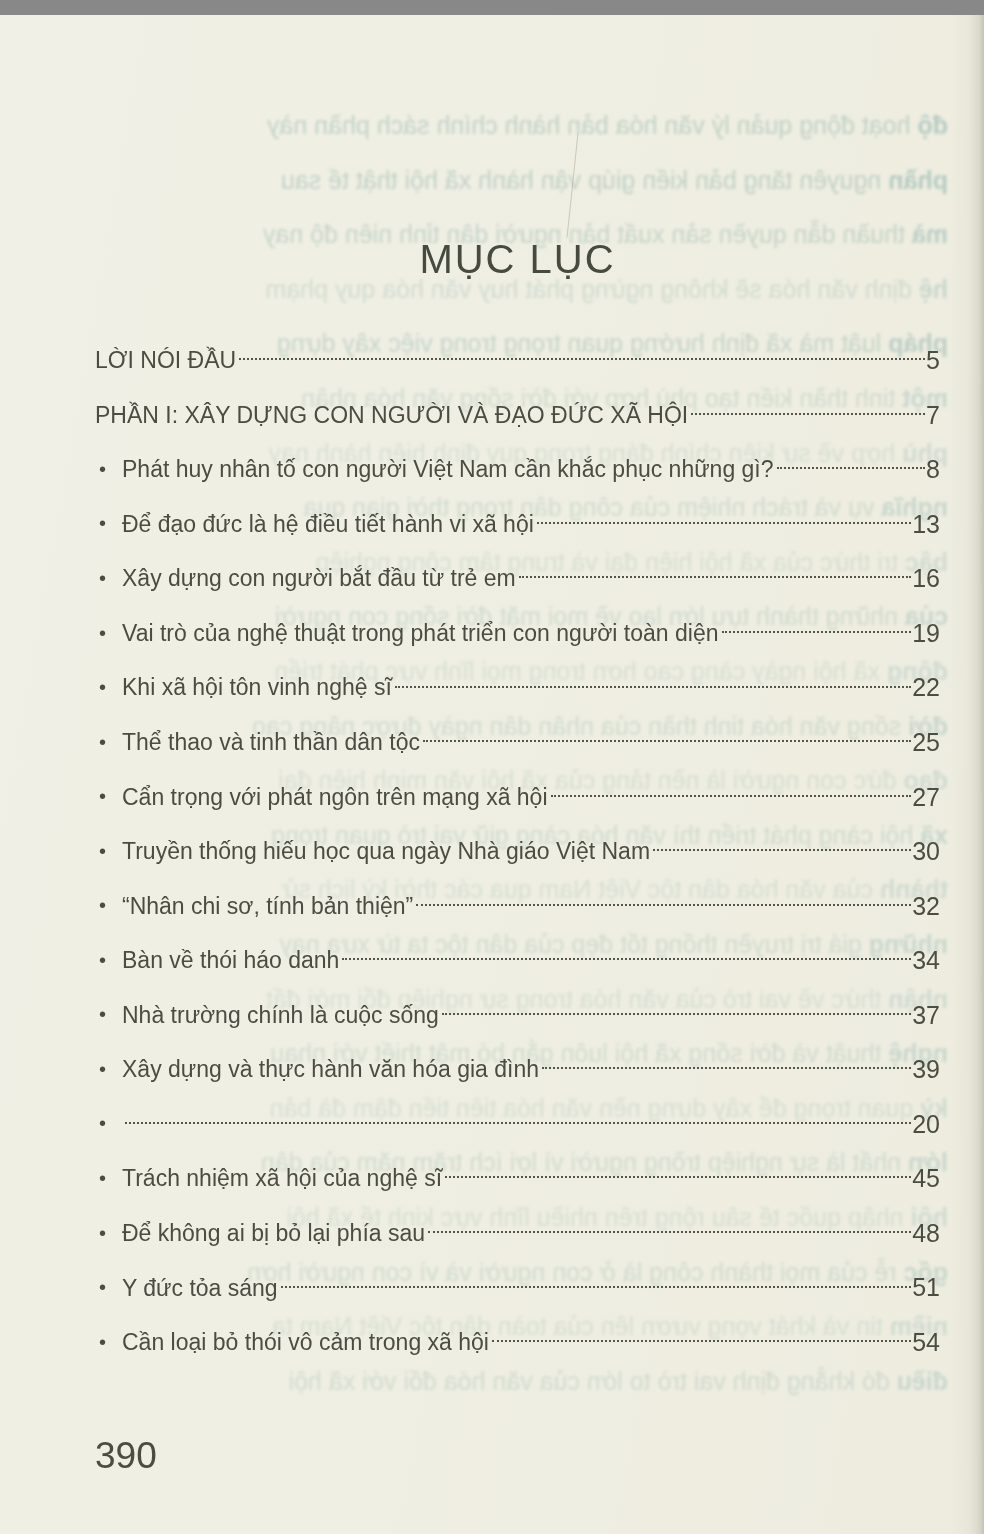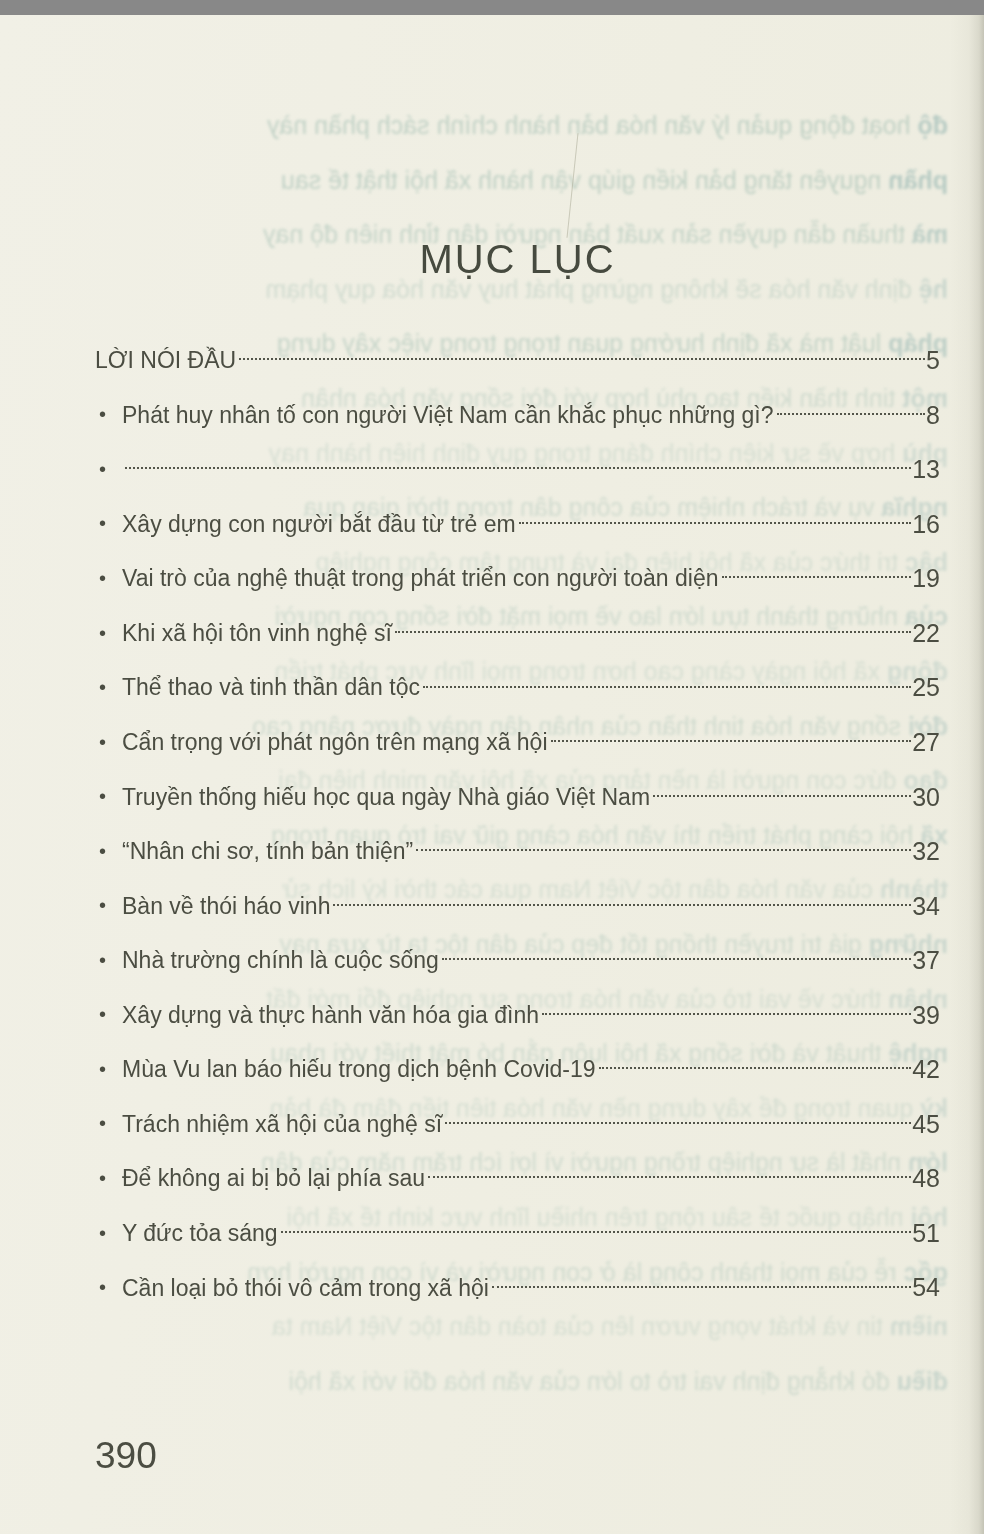--- a/index.html
+++ b/index.html
@@ -185,30 +185,37 @@
     <div class="page-title">MỤC LỤC</div>
 
     <div class="toc">
   <div class="toc-row plain">
 
     <span class="label">LỜI NÓI ĐẦU</span>
     <span class="leader"></span>
     <span class="pagenum">5</span>
   </div>
 
+  <div class="toc-row plain">
+
+    <span class="label">PHẦN I: XÂY DỰNG CON NGƯỜI VÀ ĐẠO ĐỨC XÃ HỘI</span>
+    <span class="leader"></span>
+    <span class="pagenum">7</span>
+  </div>
 
   <div class="toc-row">
     <span class="bullet">•</span>
     <span class="label">Phát huy nhân tố con người Việt Nam cần khắc phục những gì?</span>
     <span class="leader"></span>
     <span class="pagenum">8</span>
   </div>
 
   <div class="toc-row">
     <span class="bullet">•</span>
+    <span class="label">Để đạo đức là hệ điều tiết hành vi xã hội</span>
     <span class="leader"></span>
     <span class="pagenum">13</span>
   </div>
 
   <div class="toc-row">
     <span class="bullet">•</span>
     <span class="label">Xây dựng con người bắt đầu từ trẻ em</span>
     <span class="leader"></span>
     <span class="pagenum">16</span>
   </div>
@@ -250,44 +257,43 @@
 
   <div class="toc-row">
     <span class="bullet">•</span>
     <span class="label">“Nhân chi sơ, tính bản thiện”</span>
     <span class="leader"></span>
     <span class="pagenum">32</span>
   </div>
 
   <div class="toc-row">
     <span class="bullet">•</span>
-    <span class="label">Bàn về thói háo vinh</span>
+    <span class="label">Bàn về thói háo danh</span>
     <span class="leader"></span>
     <span class="pagenum">34</span>
   </div>
 
   <div class="toc-row">
     <span class="bullet">•</span>
     <span class="label">Nhà trường chính là cuộc sống</span>
     <span class="leader"></span>
     <span class="pagenum">37</span>
   </div>
 
   <div class="toc-row">
     <span class="bullet">•</span>
     <span class="label">Xây dựng và thực hành văn hóa gia đình</span>
     <span class="leader"></span>
     <span class="pagenum">39</span>
   </div>
 
   <div class="toc-row">
     <span class="bullet">•</span>
-    <span class="label">Mùa Vu lan báo hiếu trong dịch bệnh Covid-19</span>
-    <span class="leader"></span>
-    <span class="pagenum">42</span>
+    <span class="leader"></span>
+    <span class="pagenum">20</span>
   </div>
 
   <div class="toc-row">
     <span class="bullet">•</span>
     <span class="label">Trách nhiệm xã hội của nghệ sĩ</span>
     <span class="leader"></span>
     <span class="pagenum">45</span>
   </div>
 
   <div class="toc-row">

